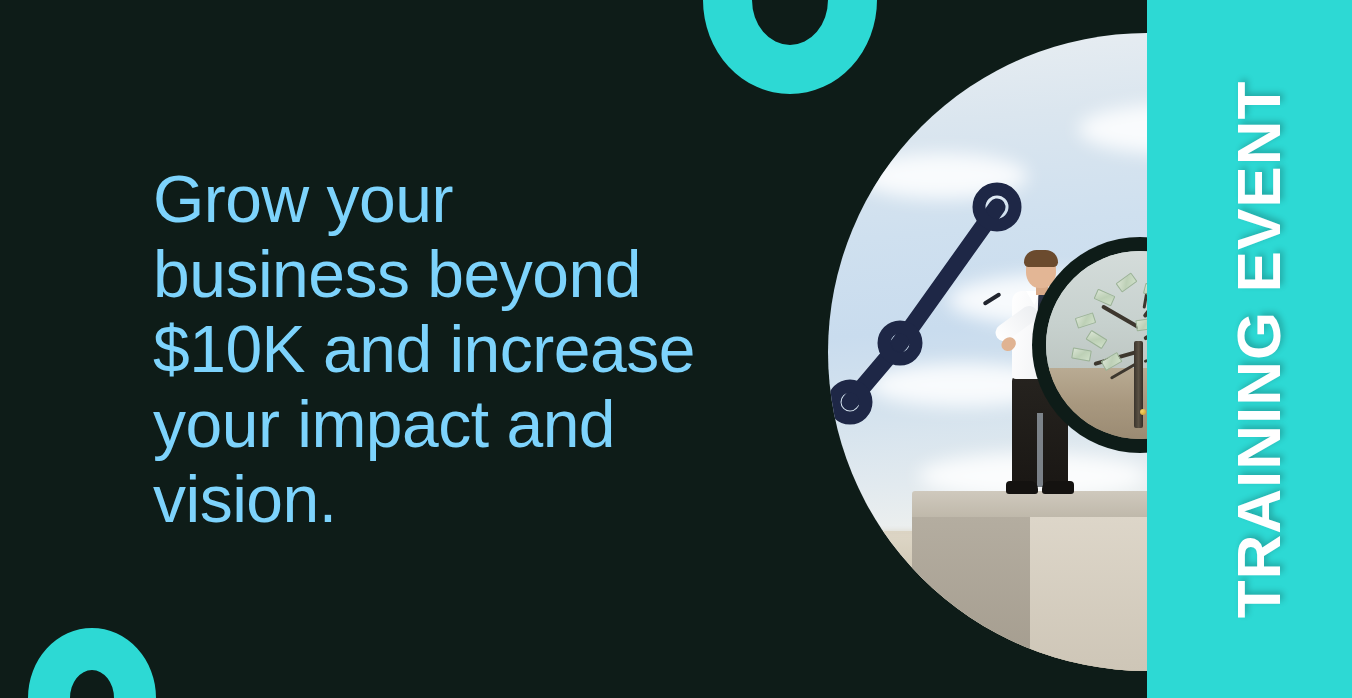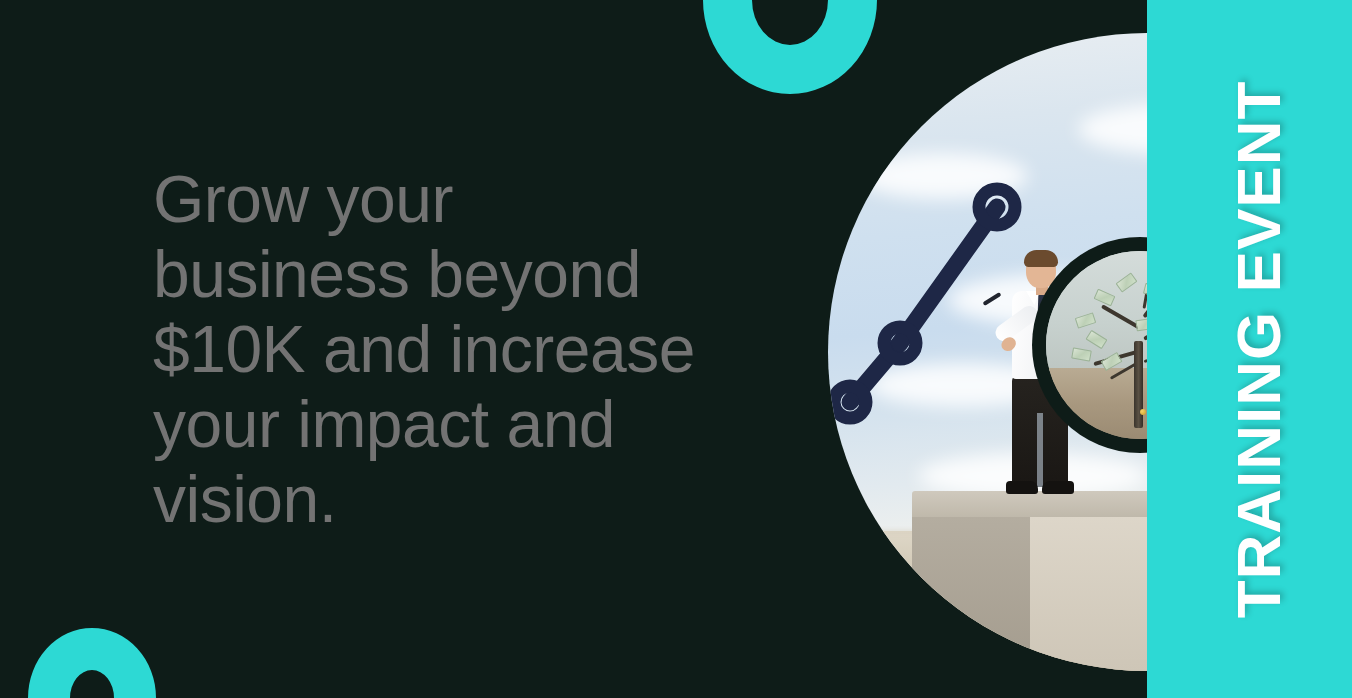--- a/index.html
+++ b/index.html
@@ -22,21 +22,21 @@
     inset: 0;
     background: #0E1C18;
   }
 
   
   .headline {
     position: absolute;
     left: 153px;
     top: 162px;
     width: 690px;
-    color: #737373;
+    color: #7dd3fc;
     font-family: "Liberation Sans", sans-serif;
     font-weight: 300;
     font-size: 66px;
     line-height: 75px;
     letter-spacing: -0.5px;
     white-space: pre-line;
   }
 
   
   .halfdonut-top {

